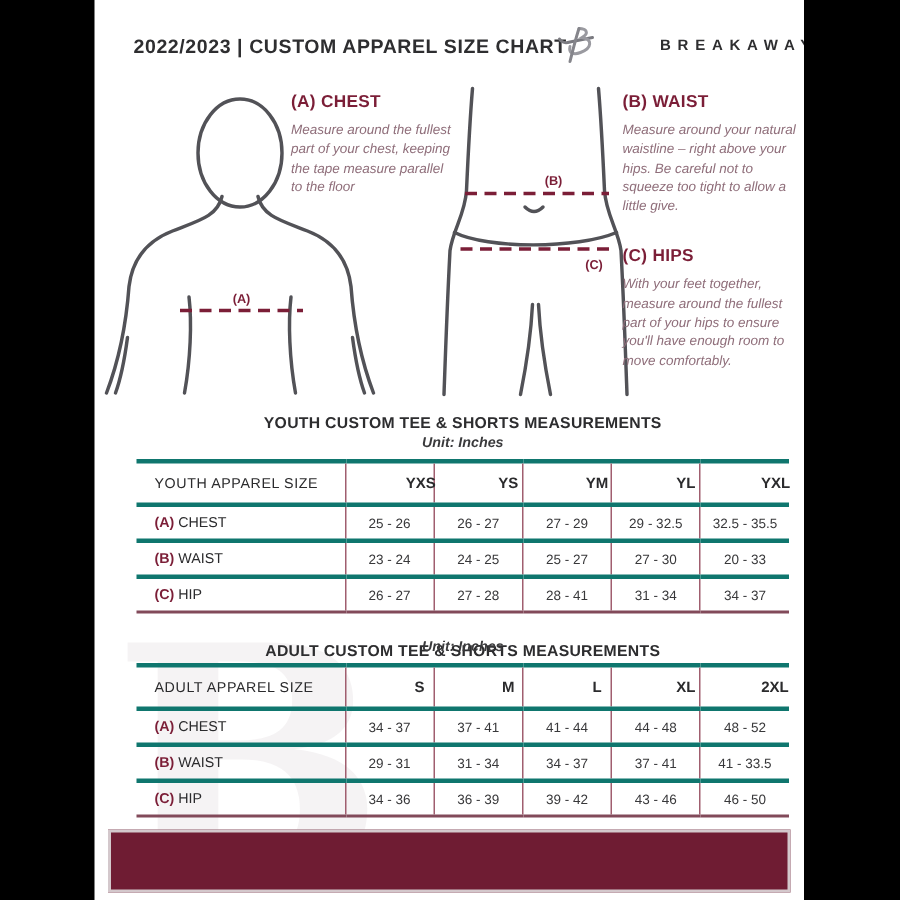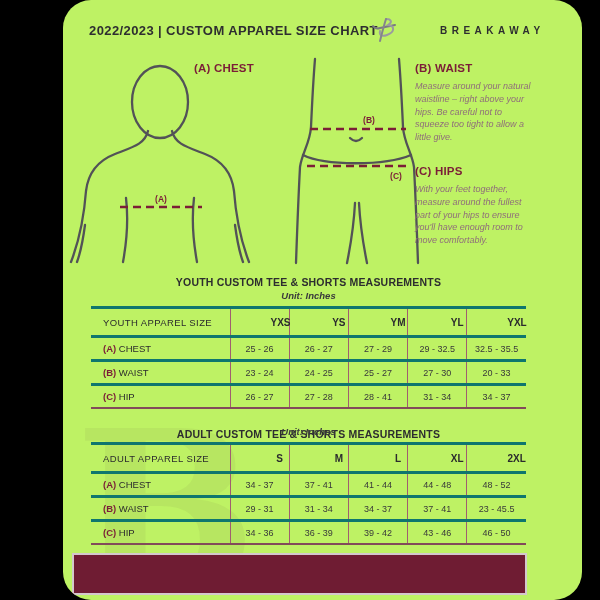--- a/index.html
+++ b/index.html
@@ -1,18 +1,18 @@
 <!DOCTYPE html>
 <html><head>
 <meta charset="utf-8">
 <style>
   html,body{margin:0;padding:0;}
   body{width:600px;height:600px;background:#000;position:relative;overflow:hidden;
        font-family:"Liberation Sans", sans-serif;}
-  .doc{position:absolute;left:63px;top:0;width:519px;height:600px;background:#bef264;overflow:hidden;border-radius:28px;}
+  .doc{position:absolute;left:63px;top:0;width:473px;height:600px;background:#ffffff;overflow:hidden;}
 
   
   .hdr-title{position:absolute;left:26px;top:23px;font-size:13px;font-weight:bold;
              letter-spacing:.4px;color:#2e2e30;white-space:nowrap;}
   .brand{position:absolute;left:308px;top:16px;display:flex;align-items:center;gap:7px;}
   .brand-name{font-size:10px;font-weight:bold;letter-spacing:4.5px;color:#2e2e30;margin-left:36px;}
 
   
   .figures-svg{position:absolute;left:0;top:55px;z-index:1;}
 
@@ -93,20 +93,21 @@
     </g>
     <g font-size="8.5" font-weight="bold" fill="#7b1e37" text-anchor="middle" font-family="Liberation Sans, sans-serif">
       <text x="98" y="147">(A)</text>
       <text x="306" y="68">(B)</text>
       <text x="333" y="124">(C)</text>
     </g>
   </svg>
 
   <div class="inst inst-a">
     <h3>(A) CHEST</h3>
+    <p>Measure around the fullest part of your chest, keeping the tape measure parallel to the floor</p>
   </div>
   <div class="inst inst-b">
     <h3>(B) WAIST</h3>
     <p>Measure around your natural waistline – right above your hips. Be careful not to squeeze too tight to allow a little give.</p>
   </div>
   <div class="inst inst-c">
     <h3>(C) HIPS</h3>
     <p>With your feet together, measure around the fullest part of your hips to ensure you'll have enough room to move comfortably.</p>
   </div>
 
@@ -186,21 +187,21 @@
       <td>41 - 44</td>
       <td>44 - 48</td>
       <td>48 - 52</td>
     </tr>
     <tr>
       <td class="label"><span class="pfx">(B)</span> <span>WAIST</span></td>
       <td>29 - 31</td>
       <td>31 - 34</td>
       <td>34 - 37</td>
       <td>37 - 41</td>
-      <td>23 - 45.5</td>
+      <td>41 - 33.5</td>
     </tr>
     <tr class="last">
       <td class="label"><span class="pfx">(C)</span> <span>HIP</span></td>
       <td>34 - 36</td>
       <td>36 - 39</td>
       <td>39 - 42</td>
       <td>43 - 46</td>
       <td>46 - 50</td>
     </tr>
   </tbody>

